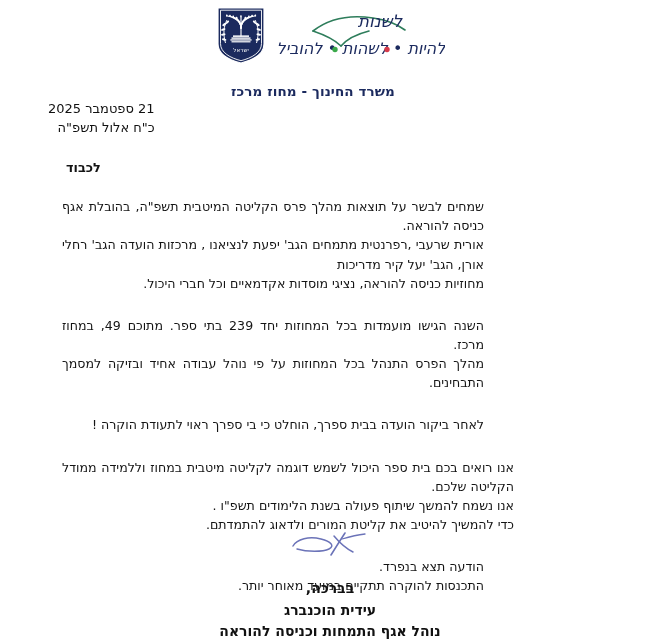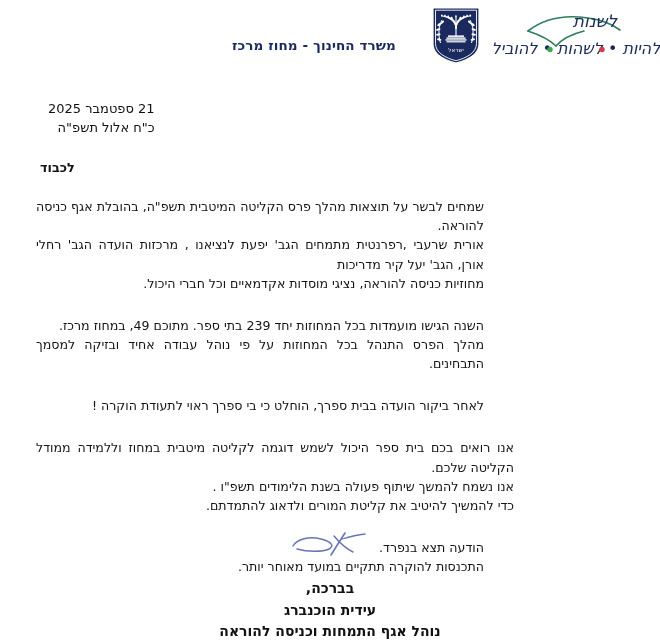--- a/index.html
+++ b/index.html
@@ -19,21 +19,21 @@
   .page {
     position: relative;
     width: 660px;
     height: 641px;
     box-sizing: border-box;
   }
 
   
   .letterhead {
     display: flex;
-    flex-direction: row;
+    flex-direction: column;
     align-items: center;
     padding-top: 6px;
   }
   .lh-row {
     display: flex;
     flex-direction: row-reverse;
     align-items: center;
     justify-content: center;
     gap: 10px;
   }
@@ -68,21 +68,21 @@
     font-size: 13px;
     line-height: 1.45;
     color: #111;
   }
 
   
   .body-area {
     position: absolute;
     top: 158px;
     right: 28px;
-    left: 14px;
+    left: 40px;
     direction: rtl;
     text-align: right;
     font-size: 12.6px;
     line-height: 1.52;
     color: #141414;
   }
 
   .addressee {
     text-align: left;
     font-weight: bold;

